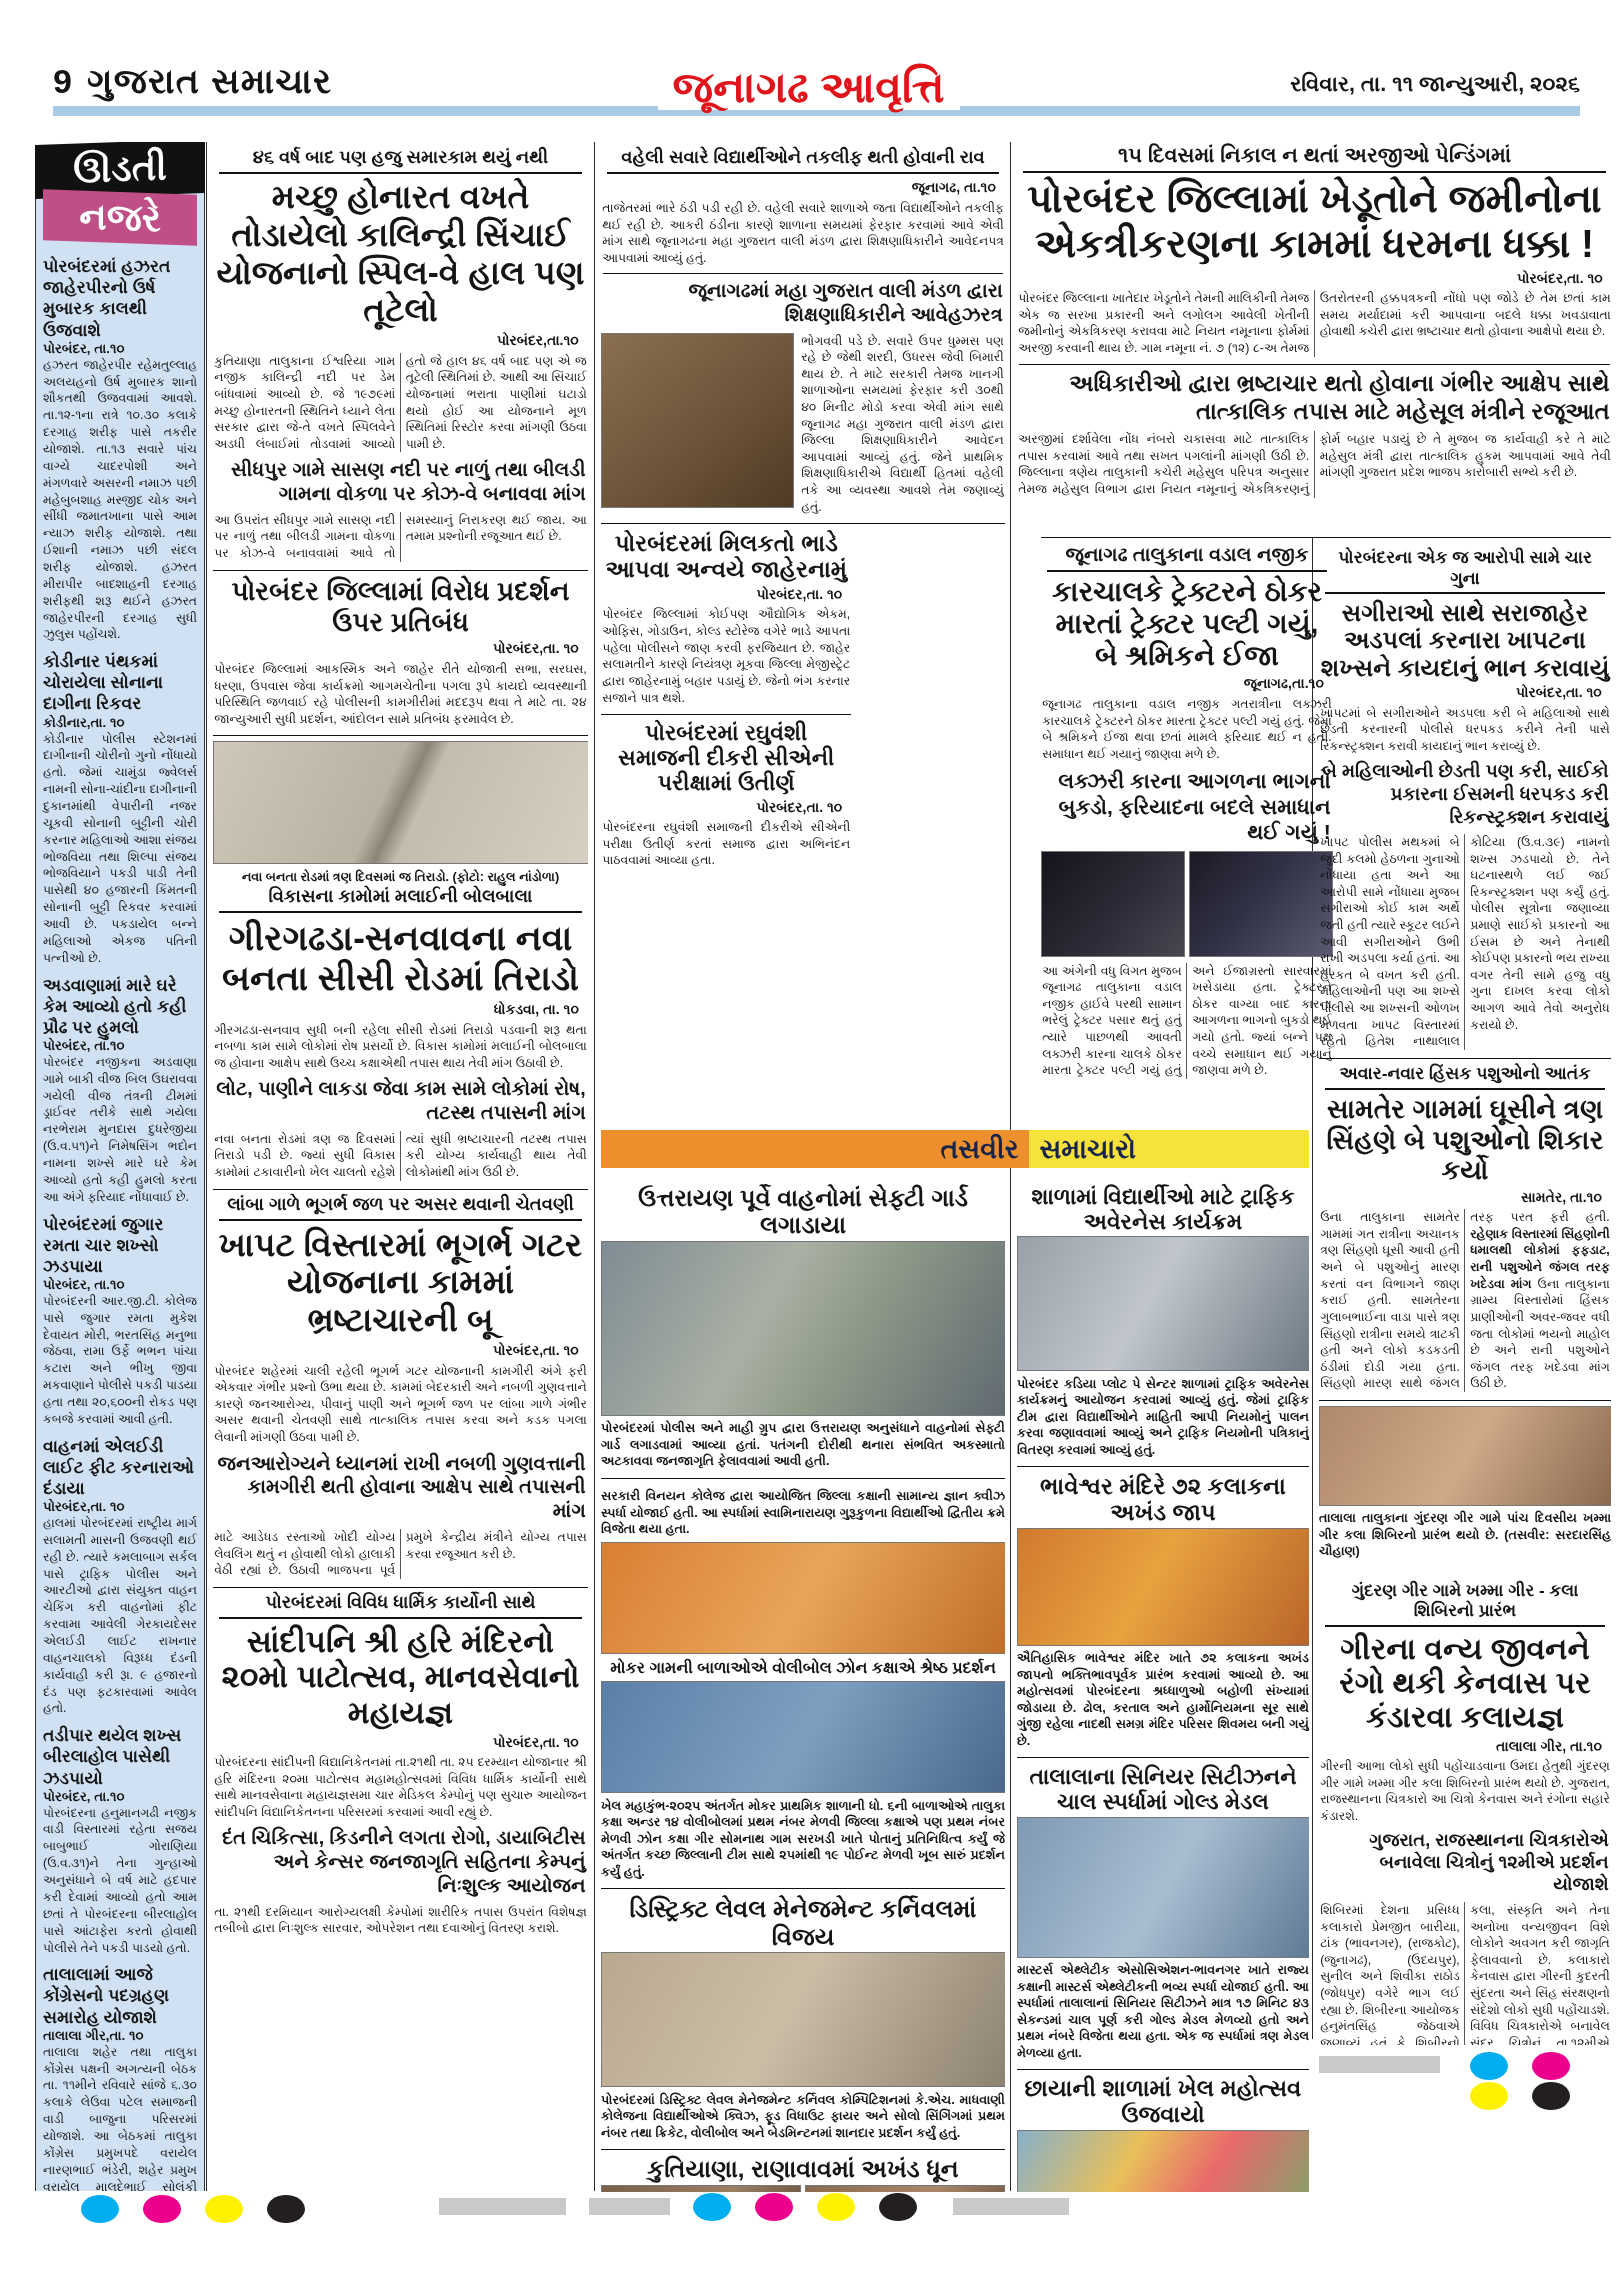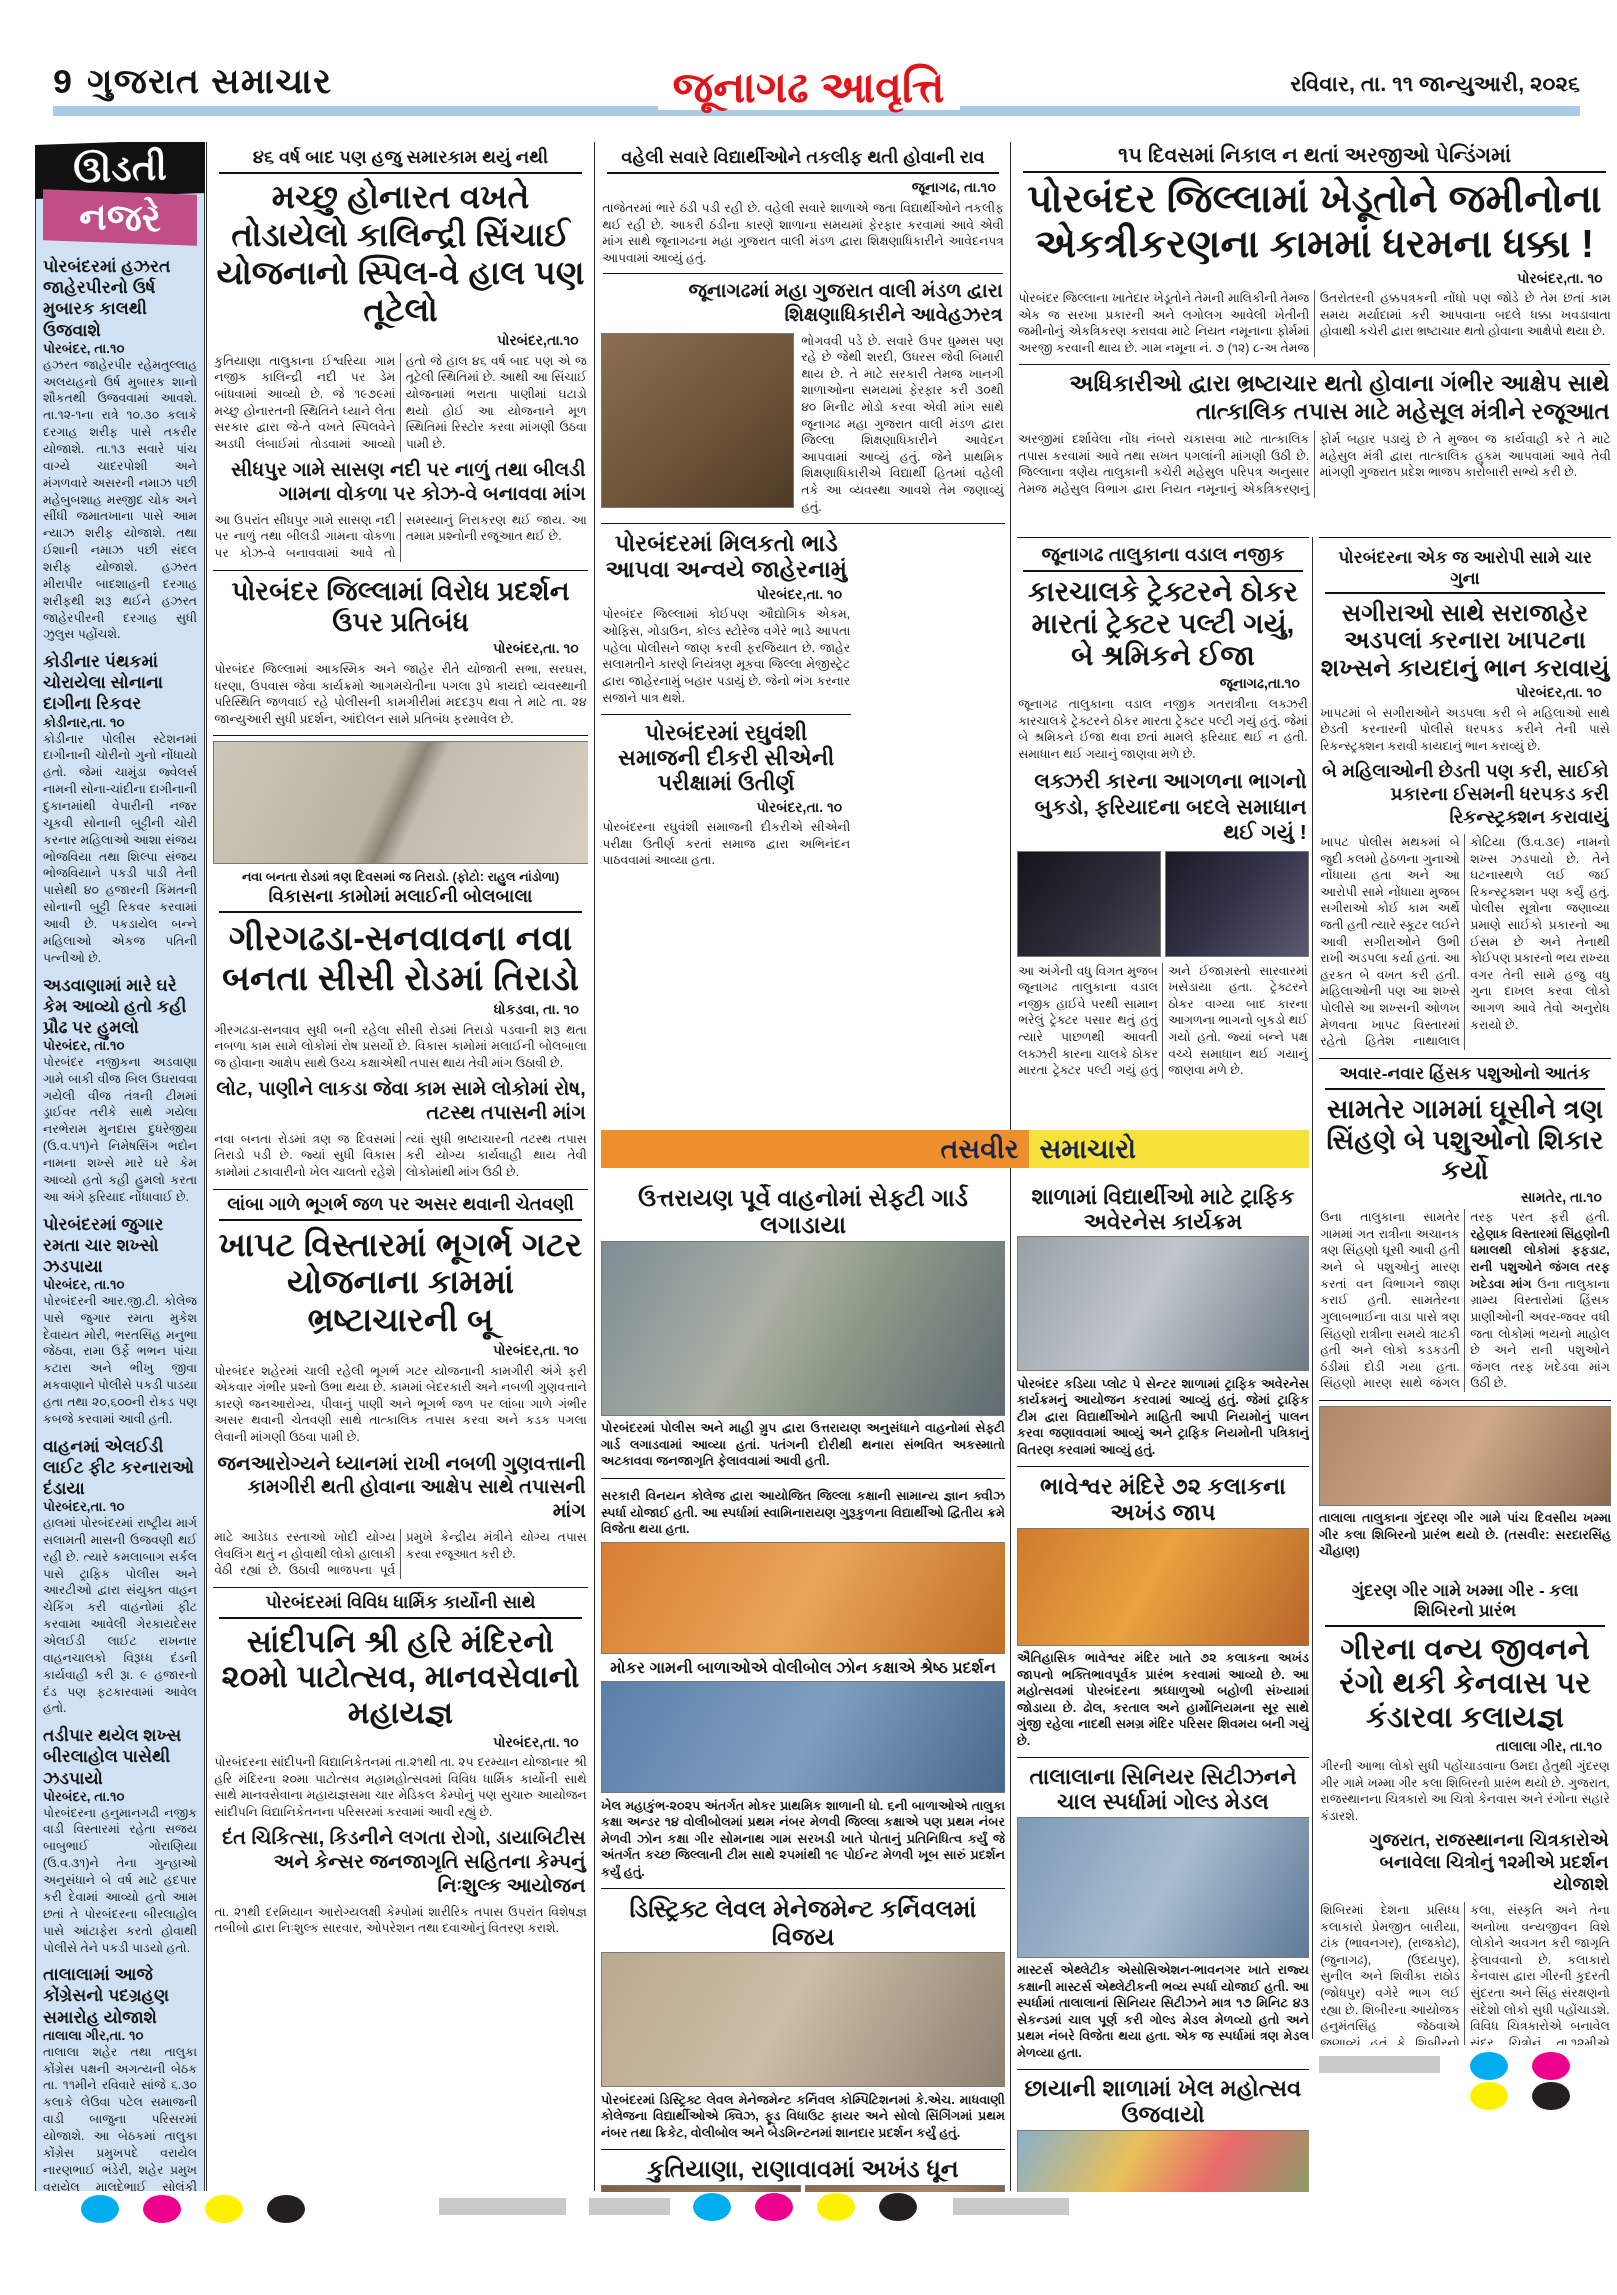--- a/index.html
+++ b/index.html
@@ -179,21 +179,21 @@
 
   <div class="abs" style="left:1017px;top:142px;width:595px;height:393px;overflow:hidden">
     <div class="k" style="font-size:21px">૧૫ દિવસમાં નિકાલ ન થતાં અરજીઓ પેન્ડિંગમાં</div>
     <div class="h" style="font-size:39px">પોરબંદર જિલ્લામાં ખેડૂતોને જમીનોના એકત્રીકરણના કામમાં ધરમના ધક્કા !</div>
     <div class="dl">પોરબંદર,તા. ૧૦</div>
     <div class="bd b2" style="column-count:2"><span>પોરબંદર જિલ્લાના ખાતેદાર ખેડૂતોને તેમની માલિકીની તેમજ એક જ સરખા પ્રકારની અને લગોલગ આવેલી ખેતીની જમીનોનું એકત્રિકરણ કરાવવા માટે નિયત નમૂનાના ફોર્મમાં અરજી કરવાની થાય</span> <span>છે. ગામ નમૂના નં. ૭ (૧૨) ૮-અ તેમજ ઉતરોતરની હક્કપત્રકની નોંધો પણ જોડે છે તેમ છતાં કામ સમય મર્યાદામાં કરી આપવાના બદલે ધક્કા ખવડાવાતા હોવાથી કચેરી દ્વારા ભ્રષ્ટાચાર થતો હોવાના આક્ષેપો થયા છે.</span></div>
     <div class="sub rule-t" style="font-size:23px;margin-top:7px">અધિકારીઓ દ્વારા ભ્રષ્ટાચાર થતો હોવાના ગંભીર આક્ષેપ સાથે તાત્કાલિક તપાસ માટે મહેસૂલ મંત્રીને રજૂઆત</div>
     <div class="bd b2" style="column-count:2"><span>અરજીમાં દર્શાવેલા નોંધ નંબરો ચકાસવા માટે તાત્કાલિક તપાસ કરવામાં આવે તથા સખત પગલાંની માંગણી ઉઠી છે. જિલ્લાના ત્રણેય તાલુકાની કચેરી મહેસુલ પરિપત્ર અનુસાર તેમજ</span> <span>મહેસુલ વિભાગ દ્વારા નિયત નમૂનાનું એકત્રિકરણનું ફોર્મ બહાર પડાયું છે તે મુજબ જ કાર્યવાહી કરે તે માટે મહેસુલ મંત્રી દ્વારા તાત્કાલિક હુકમ આપવામાં આવે તેવી માંગણી ગુજરાત પ્રદેશ ભાજપ કારોબારી સભ્યે કરી છે.</span></div>
   </div>
 
-  <div class="abs rule-t" style="left:1017px;top:537px;width:292px;height:589px;overflow:hidden">
+  <div class="abs rule-t" style="left:1041px;top:537px;width:292px;height:589px;overflow:hidden">
     <div class="k" style="font-size:19.6px">જૂનાગઢ તાલુકાના વડાલ નજીક</div>
     <div class="h" style="font-size:28px">કારચાલકે ટ્રેક્ટરને ઠોકર મારતાં ટ્રેક્ટર પલ્ટી ગયું, બે શ્રમિકને ઈજા</div>
     <div class="dl">જૂનાગઢ,તા.૧૦</div>
     <div class="bd">જૂનાગઢ તાલુકાના વડાલ નજીક ગતરાત્રીના લક્ઝરી કારચાલકે ટ્રેક્ટરને ઠોકર મારતા ટ્રેક્ટર પલ્ટી ગયું હતું. જેમાં બે શ્રમિકને ઈજા થવા છતાં મામલે ફરિયાદ થઈ ન હતી. સમાધાન થઈ ગયાનું જાણવા મળે છે.</div>
     <div class="sub" style="font-size:21px">લક્ઝરી કારના આગળના ભાગનો બુકડો, ફરિયાદના બદલે સમાધાન થઈ ગયું !</div>
     <div style="display:flex;gap:4.6px">
       <div class="ph" style="height:104px;background:linear-gradient(130deg,#14141c,#2c2c38 55%,#474752)"></div>
       <div class="ph" style="height:104px;background:linear-gradient(130deg,#1a1a24,#34344a 50%,#5a5a72)"></div>
     </div>
     <div class="bd b2" style="margin-top:5.8px"><span>આ અંગેની વધુ વિગત મુજબ જૂનાગઢ તાલુકાના વડાલ નજીક હાઈવે પરથી સામાન ભરેલું ટ્રેક્ટર પસાર થતું હતું ત્યારે પાછળથી આવતી લક્ઝરી કારના ચાલકે ઠોકર મારતા ટ્રેક્ટર પલ્ટી ગયું હતું અને ઈજાગ્રસ્તો સારવારમાં</span> <span>ખસેડાયા હતા. ટ્રેક્ટરને ઠોકર વાગ્યા બાદ કારના આગળના ભાગનો બુકડો થઈ ગયો હતો. જ્યાં બન્ને પક્ષ વચ્ચે સમાધાન થઈ ગયાનું જાણવા મળે છે.</span></div>

